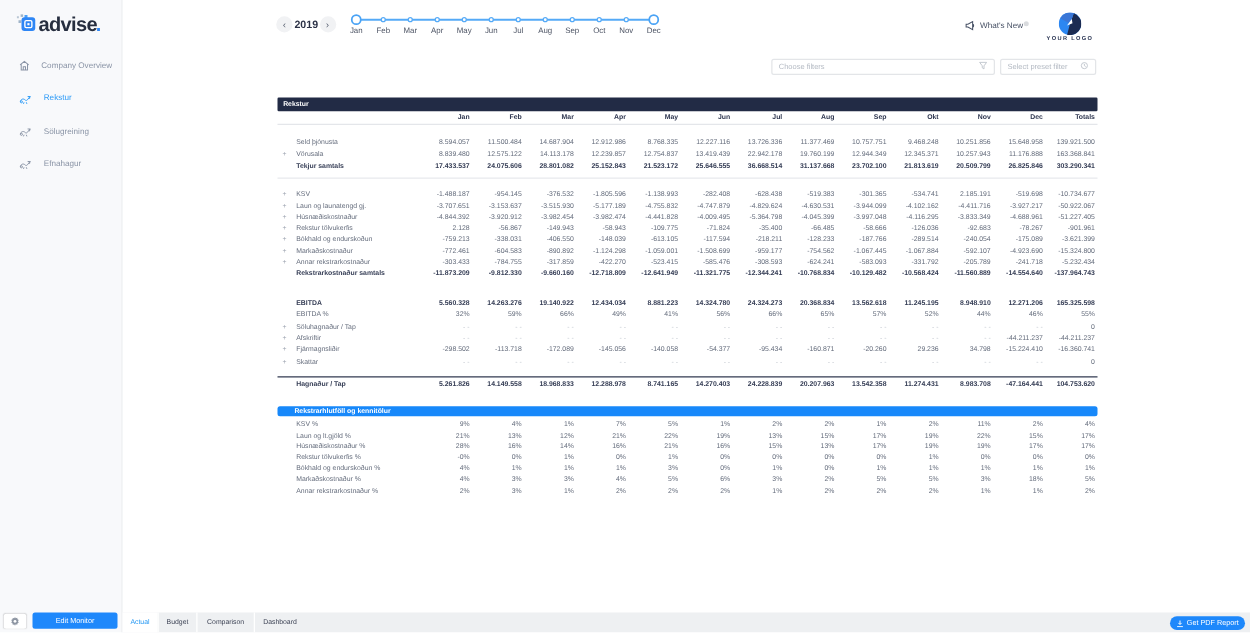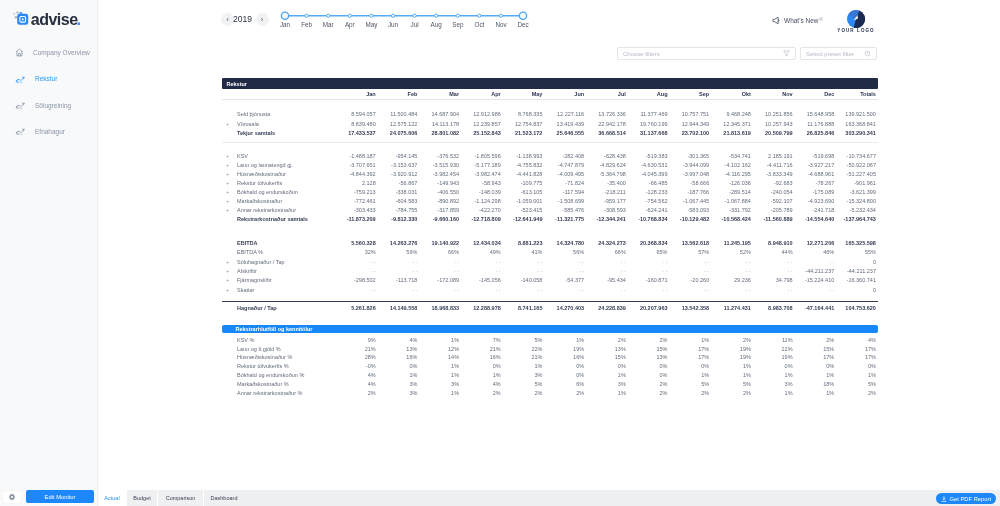--- a/index.html
+++ b/index.html
@@ -6,21 +6,21 @@
 body{font-family:"Liberation Sans",sans-serif;background:#fff;position:relative;color:#5d6474}
 .ab{position:absolute}
 
 #sidebar{position:absolute;left:0;top:0;width:98px;height:506px;background:#f8f9fb;border-right:1px solid #eef0f2}
 #logo{position:absolute;left:13px;top:11px;width:80px;height:16px}
 .mi{position:absolute;left:0;width:98px;height:14px;display:flex;align-items:center;font-size:6.5px;color:#8a94a6}
 .mi svg{margin-left:15px;margin-right:9px;flex:0 0 auto}
 .mi.on{color:#2e9bf7}
 
 .circbtn{position:absolute;width:13px;height:13px;border-radius:50%;background:#f1f2f4;color:#5a6272;font-size:8px;display:flex;align-items:center;justify-content:center}
-#year{position:absolute;left:233px;top:14px;width:24px;text-align:left;font-size:8.5px;font-weight:normal;color:#2b3146}
+#year{position:absolute;left:233px;top:14px;width:24px;text-align:center;font-size:8.5px;font-weight:bold;color:#2b3146}
 #whatsnew{position:absolute;left:772px;top:16px;display:flex;align-items:center;font-size:6.5px;color:#454f63}
 #wndot{position:absolute;left:819px;top:17px;width:4px;height:4px;border-radius:50%;background:#d9dbde}
 #ylogo{position:absolute;left:847px;top:10px;width:18px;height:18px}
 #ylogotxt{position:absolute;left:830px;top:28px;width:52px;text-align:center;font-size:4.5px;font-weight:bold;letter-spacing:1.1px;color:#263150}
 
 .inp{position:absolute;top:47px;height:13px;border:1px solid #e3e5e8;border-radius:2px;background:#fff;font-size:6px;color:#b4bac3;display:flex;align-items:center;padding:0 5px}
 .inp .ic{margin-left:auto;color:#c2c7ce}
 
 #band{position:absolute;left:222px;top:77.5px;width:656px;height:11px;background:#222b45;border-radius:1px;color:#fff;font-size:5.5px;font-weight:bold;line-height:12px;padding-left:4.5px}
 #thead{position:absolute;left:222px;top:88.5px;width:656px;height:11px;border-bottom:1px solid #e4e6ea}

